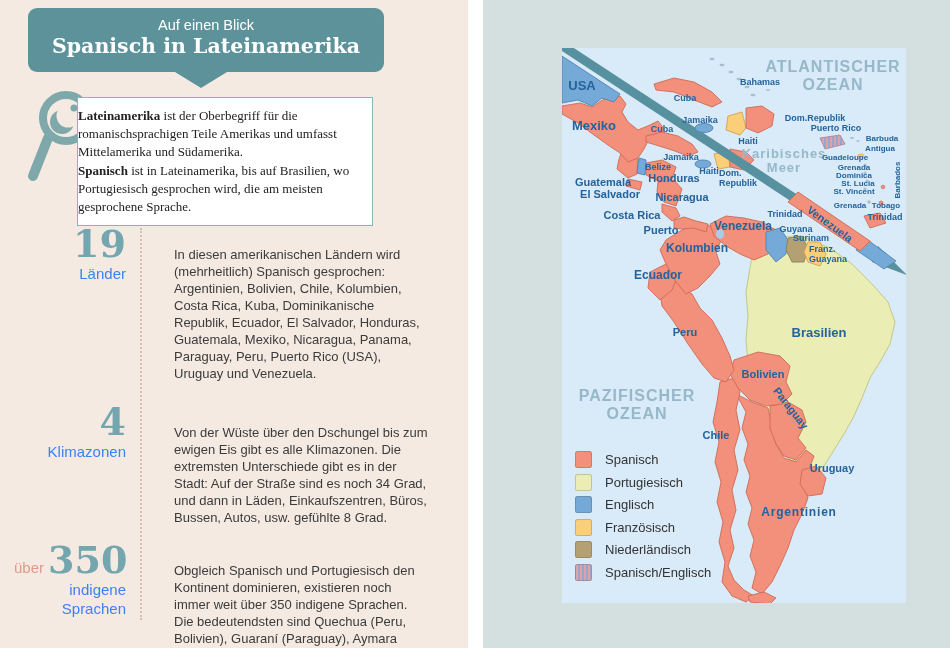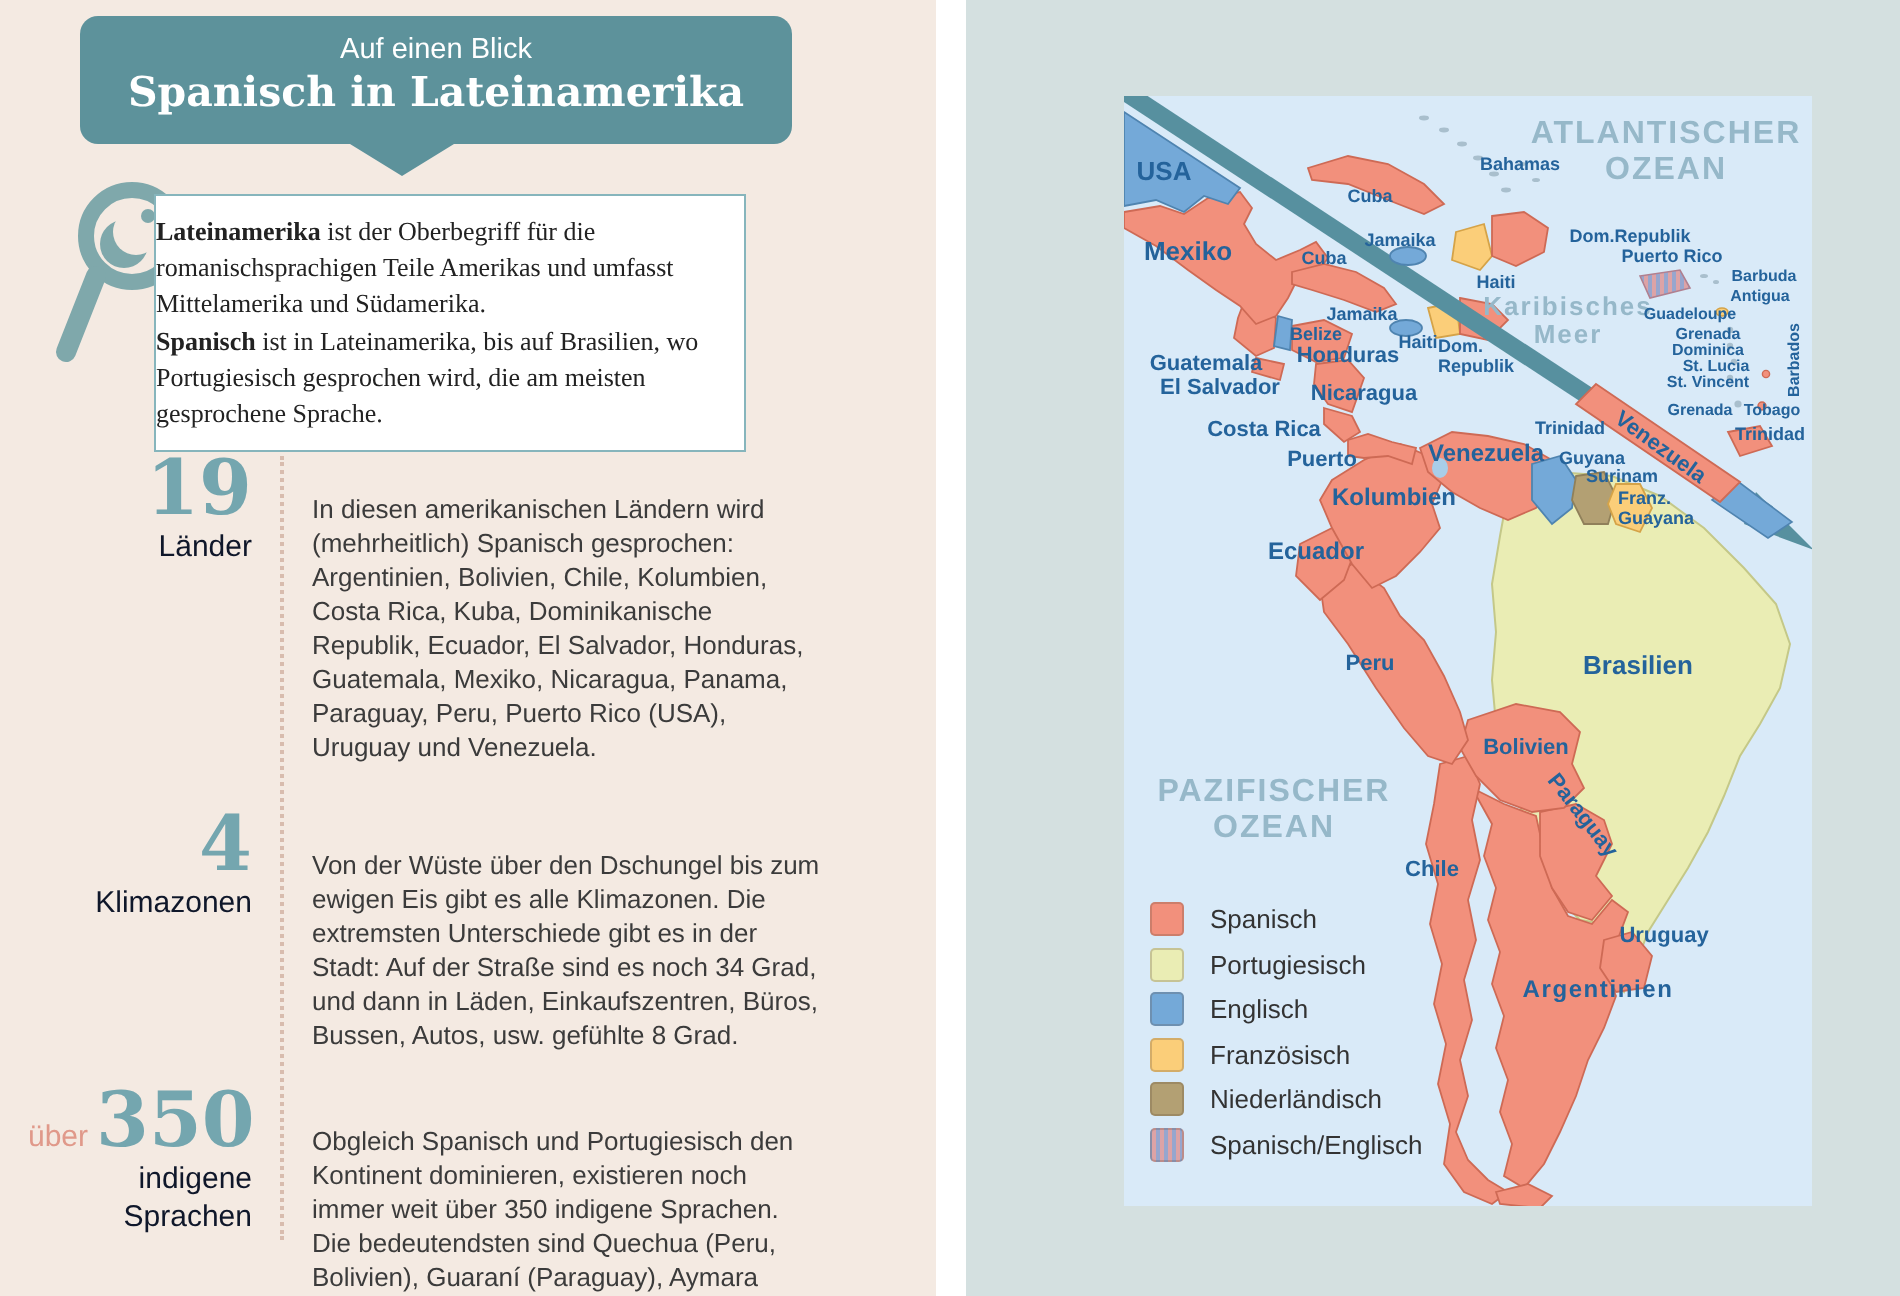--- a/index.html
+++ b/index.html
@@ -3,47 +3,47 @@
 <meta charset="utf-8">
 <style>
   * { margin:0; padding:0; box-sizing:border-box; }
   html,body { background:#ffffff; }
   .page { position:relative; width:950px; height:648px; overflow:hidden;
           font-family:"Liberation Sans", sans-serif; background:#ffffff; }
 
   
   .left-bg { position:absolute; left:0; top:0; width:468px; height:648px; background:#F4EAE2; }
 
-  .bubble { position:absolute; left:40px; top:8px; width:356px; height:64px;
+  .bubble { position:absolute; left:28px; top:8px; width:356px; height:64px;
             background:#5D929B; border-radius:9px; text-align:center; color:#fff; }
   .bubble .eyebrow { margin-top:9px; font-size:14.5px; }
   .bubble .title { margin-top:1px; font-family:"DejaVu Serif", serif; font-weight:bold; font-size:20.5px; }
   .bubble-tail { position:absolute; left:175px; top:72px; width:0; height:0;
                  border-left:26px solid transparent; border-right:26px solid transparent;
                  border-top:16px solid #5D929B; }
 
   .magnifier { position:absolute; left:24px; top:84px; width:80px; height:112px; }
 
   .intro-box { position:absolute; left:77px; top:97px; width:296px; min-height:118px;
                background:#ffffff; border:1.5px solid #86B5BC; padding:9px 0;
                font-family:"Liberation Serif", serif; font-size:13px; line-height:1.4; color:#222; }
   .intro-box p strong { font-weight:bold; }
 
   .stats { position:absolute; left:14px; top:226px; width:440px; }
   .stats-divider { position:absolute; left:126px; top:2px; height:392px;
                    border-left:2px dotted #D8BCAE; }
-  .stat-row { display:grid; grid-template-columns:112px 254px; column-gap:30px; align-items:start; }
+  .stat-row { display:grid; grid-template-columns:112px 254px; column-gap:48px; align-items:start; }
   .stat-row.r1 { margin-bottom:22px; }
   .stat-row.r2 { margin-bottom:16px; }
   .stat-left { text-align:right; }
   .stat-number { font-family:"DejaVu Serif", serif; font-weight:bold; font-size:38px;
                  line-height:0.95; color:#74A6AF; }
   .stat-prefix { font-family:"Liberation Sans", sans-serif; font-weight:normal;
                  font-size:15px; color:#E0998A; margin-right:4px; }
-  .stat-label { font-size:15px; color:#0f172a; margin-top:3px; line-height:1.25; }
+  .stat-label { font-size:15px; color:#3b82f6; margin-top:3px; line-height:1.25; }
   .stat-text { font-size:13px; line-height:17px; color:#3B3B3B; padding-top:20px; }
 
   
   .right-bg { position:absolute; left:483px; top:0; width:467px; height:648px; background:#D4E0E0; }
   .map-panel { position:absolute; left:562px; top:48px; width:344px; height:555px;
                background:#D9EAF8; overflow:hidden; }
   .map-panel svg.base { position:absolute; left:0; top:0; }
 
   .ml { position:absolute; transform:translate(-50%,-50%); font-weight:bold; font-size:10px;
         color:#24639B; white-space:nowrap; line-height:1.1; }
@@ -239,21 +239,21 @@
     <div class="ml s9" style="left:249px;top:191px">Surinam</div>
     <div class="ml s9 wrapL" style="left:272px;top:207px;width:50px">Franz. Guayana</div>
     <div class="ml s12" style="left:135px;top:201px">Kolumbien</div>
     <div class="ml s12" style="left:96px;top:228px">Ecuador</div>
     <div class="ml s11" style="left:123px;top:284px">Peru</div>
     <div class="ml s13" style="left:257px;top:285px">Brasilien</div>
     <div class="ml s11" style="left:201px;top:326px">Bolivien</div>
     <div class="ml s11 rp" style="left:229px;top:360px">Paraguay</div>
     <div class="ml s11" style="left:154px;top:387px">Chile</div>
     <div class="ml s11" style="left:270px;top:420px">Uruguay</div>
-    <div class="ml s12 ls" style="left:237px;top:447px">Argentinien</div>
+    <div class="ml s12 ls" style="left:237px;top:465px">Argentinien</div>
 
     <div class="legend">
       <div class="legend-row">
         <span class="swatch" style="background-color: rgb(242, 144, 124);"></span>
         <span class="legend-label">Spanisch</span>
       </div>
       <div class="legend-row">
         <span class="swatch" style="background-color: rgb(234, 237, 180);"></span>
         <span class="legend-label">Portugiesisch</span>
       </div>

